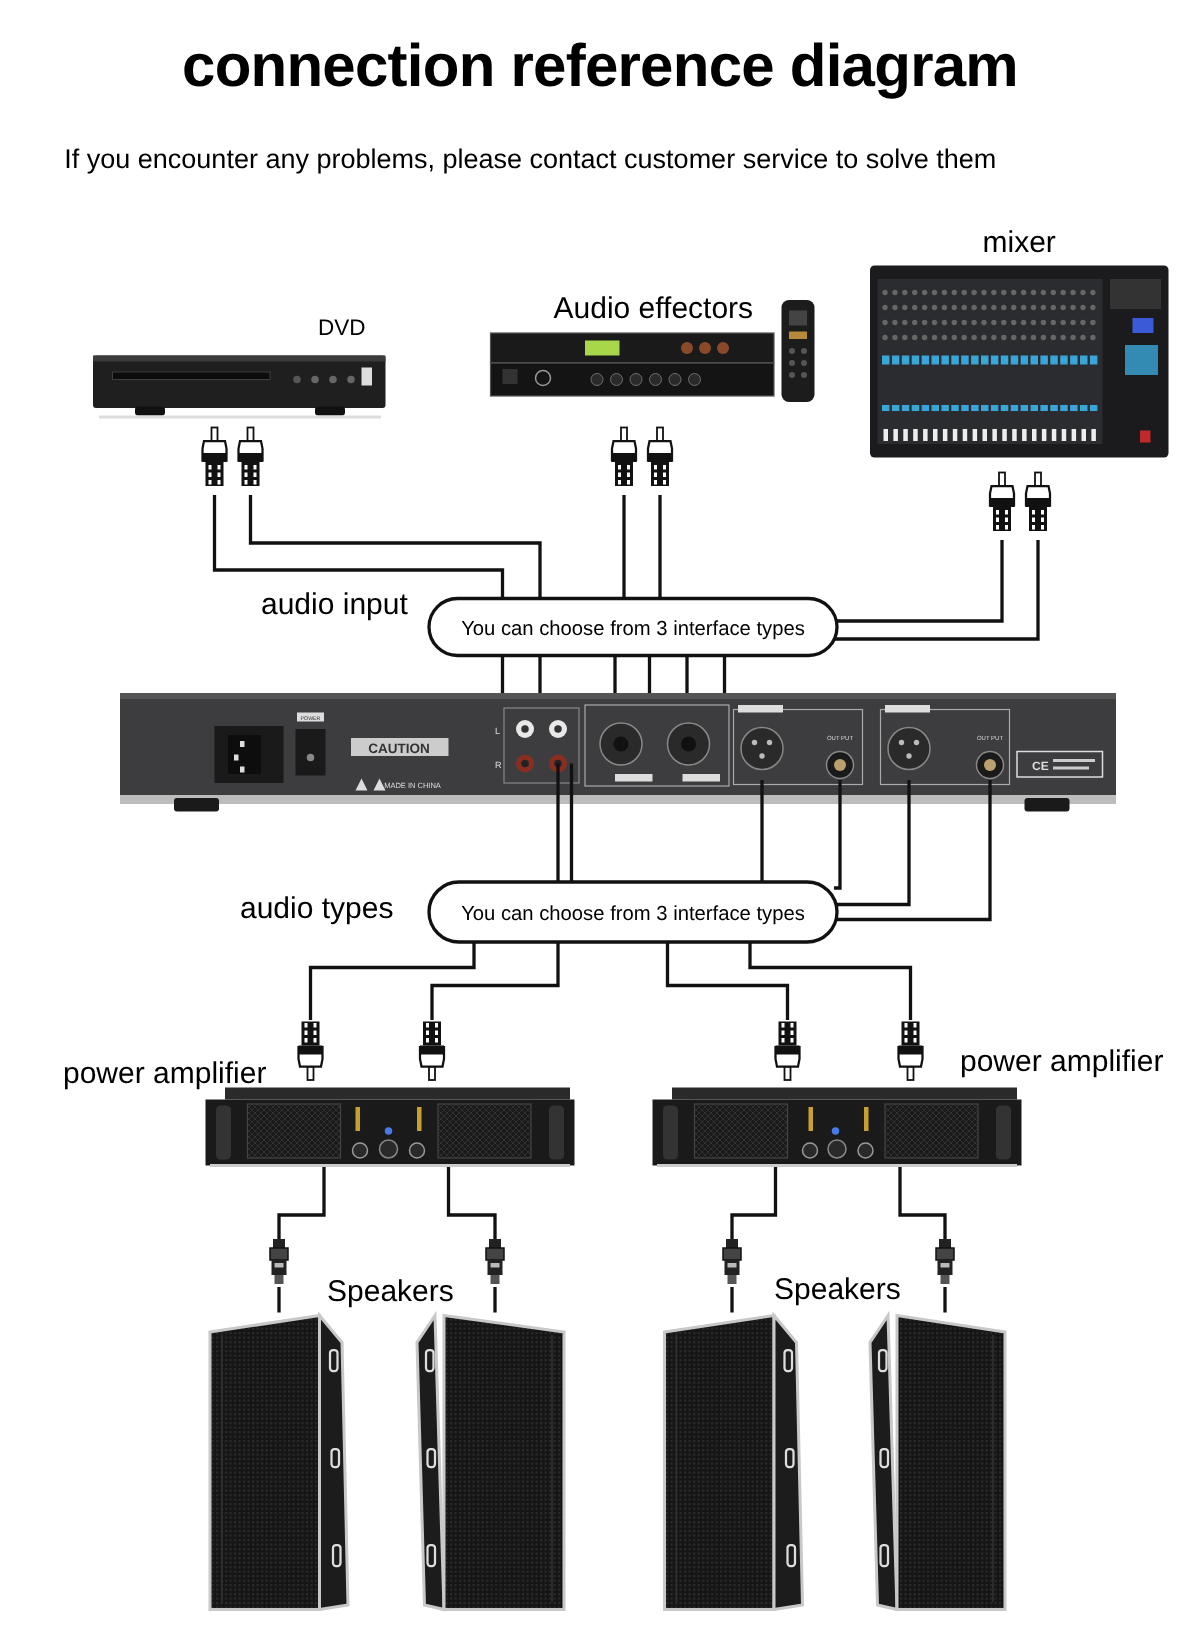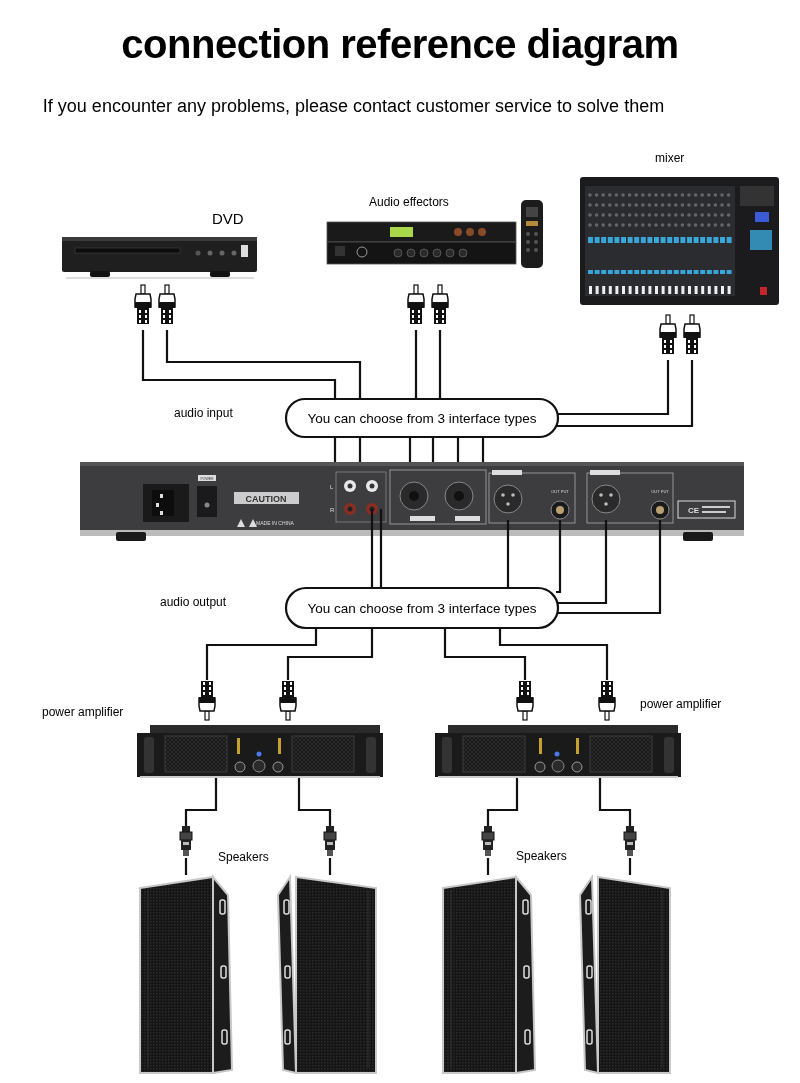--- a/index.html
+++ b/index.html
@@ -1,33 +1,33 @@
 <!DOCTYPE html>
 <html><head>
 <meta charset="utf-8">
 <style>
   html, body { margin: 0; padding: 0; background: #ffffff; }
   body { width: 800px; height: 1083px; position: relative; overflow: hidden; font-family: "Liberation Sans", "DejaVu Sans", sans-serif; }
   .title { position: absolute; left: 0; width: 800px; top: 22px; text-align: center; font-size: 40px; font-weight: bold; color: #000; letter-spacing: -0.5px; }
   .subtitle { position: absolute; left: 0; width: 707px; top: 96px; text-align: center; font-size: 18px; color: #000; }
-  .label { position: absolute; font-size: 12px; color: #000; white-space: nowrap; }
+  .label { position: absolute; font-size: 20px; color: #000; white-space: nowrap; }
   svg.canvas { position: absolute; left: 0; top: 0; }
   .pill-text { font-size: 13.5px; fill: #000; }
 </style>
 </head>
 <body>
 
 <div class="title">connection reference diagram</div>
 <div class="subtitle">If you encounter any problems, please contact customer service to solve them</div>
 
 <div class="label" style="left:212px; top:210px; font-size:15px;">DVD</div>
 <div class="label" style="left:369px; top:195px;">Audio effectors</div>
 <div class="label" style="left:655px; top:151px;">mixer</div>
-<div class="label" style="left:174px; top:406px;">audio input</div>
-<div class="label" style="left:160px; top:595px;">audio output</div>
+<div class="label" style="left:174px; top:392px;">audio input</div>
+<div class="label" style="left:160px; top:595px;">audio types</div>
 <div class="label" style="left:42px; top:705px;">power amplifier</div>
 <div class="label" style="left:640px; top:697px;">power amplifier</div>
 <div class="label" style="left:218px; top:850px;">Speakers</div>
 <div class="label" style="left:516px; top:849px;">Speakers</div>
 
 <svg class="canvas" width="800" height="1083" viewBox="0 0 800 1083">
   <defs>
     <pattern id="grill" width="3" height="3" patternUnits="userSpaceOnUse">
       <rect width="3" height="3" fill="#151515"></rect>
       <rect width="1.5" height="1.5" fill="#2a2a2a"></rect>

